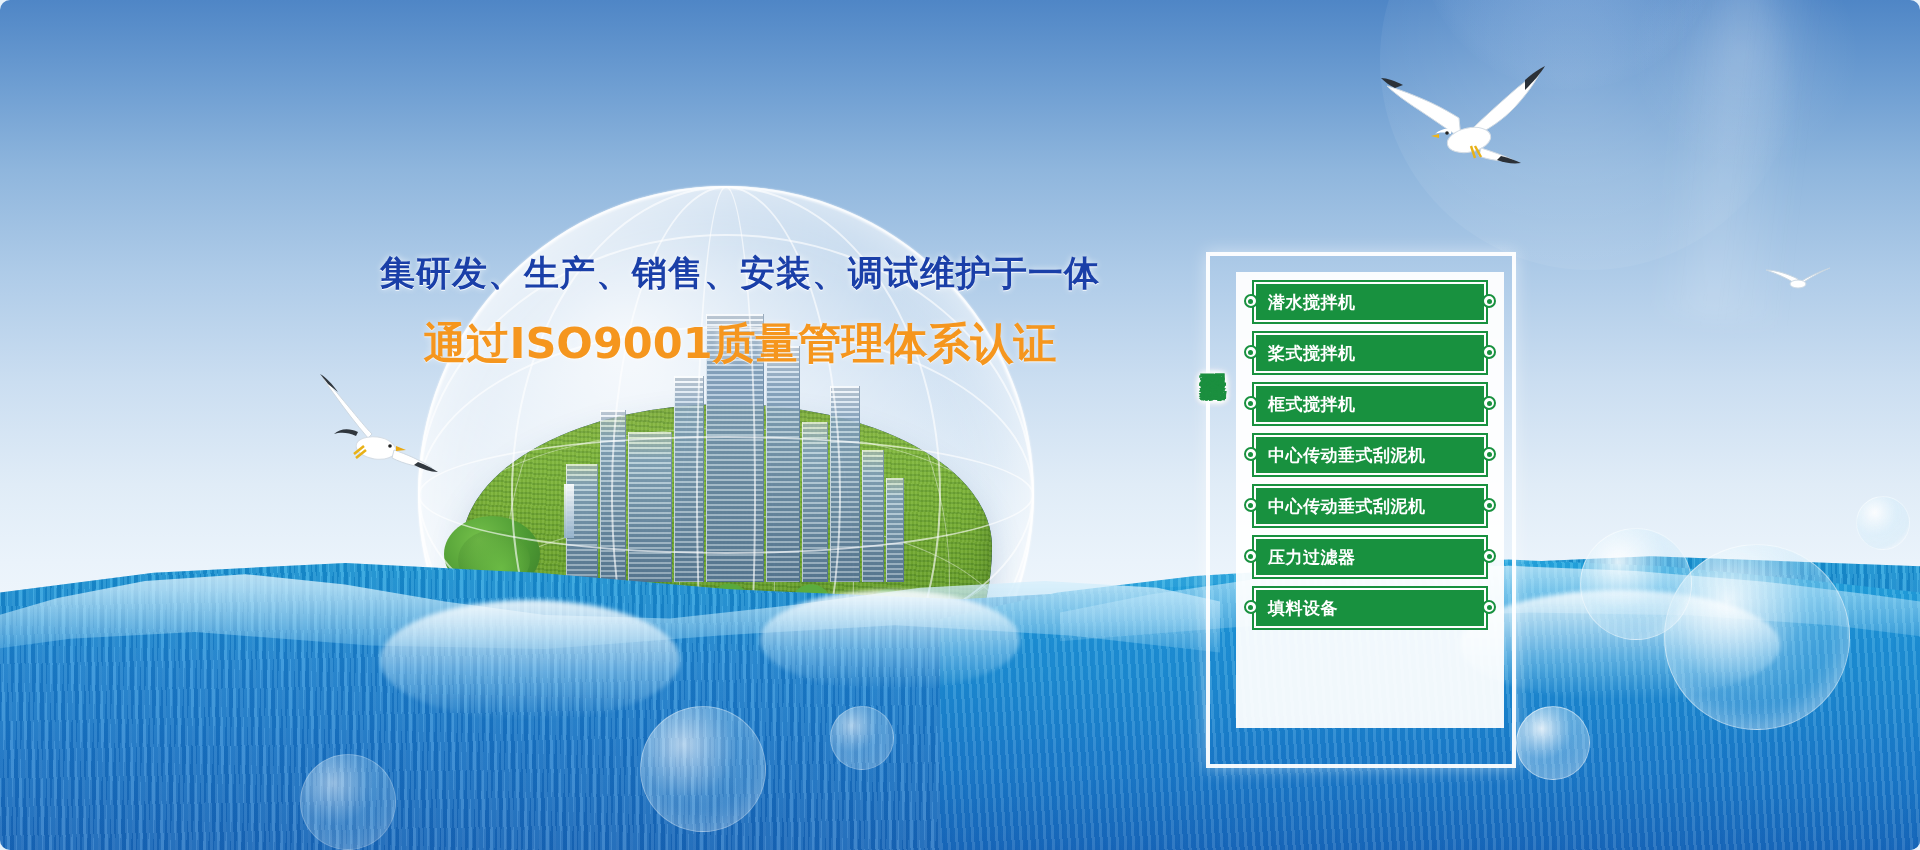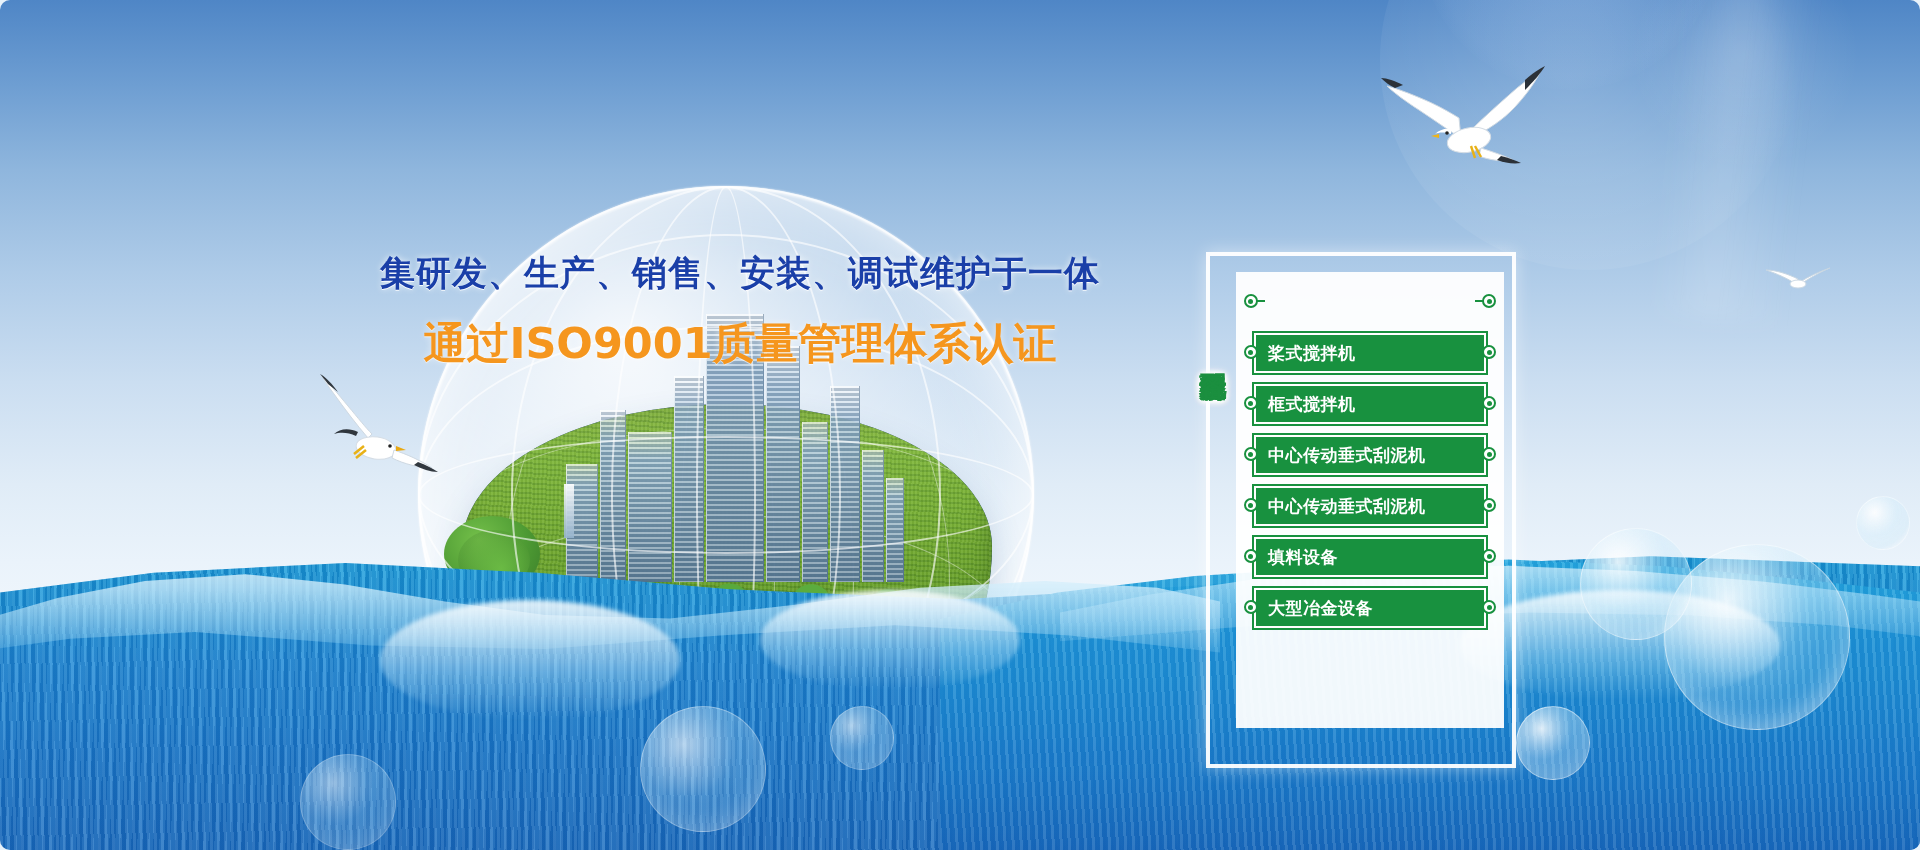--- a/index.html
+++ b/index.html
@@ -445,20 +445,23 @@
     <div id="line1">集研发、生产、销售、安装、调试维护于一体</div>
     <div id="line2">通过ISO9001质量管理体系认证</div>
   </div>
 
   <div id="panel">
     <div id="vert-title">污水处理配套设备</div>
     <div id="panel-inner">
         <div class="prod-row">
           <div class="knob-tail left"></div>
           <div class="knob-tail right"></div>
+          <div class="prod-item">
+            <span>潜水搅拌机</span>
+          </div>
           <div class="knob left"></div>
           <div class="knob right"></div>
         </div>
         <div class="prod-row">
           <div class="knob-tail left"></div>
           <div class="knob-tail right"></div>
           <div class="prod-item">
             <span>桨式搅拌机</span>
           </div>
           <div class="knob left"></div>
@@ -488,30 +491,30 @@
           <div class="prod-item">
             <span>中心传动垂式刮泥机</span>
           </div>
           <div class="knob left"></div>
           <div class="knob right"></div>
         </div>
         <div class="prod-row">
           <div class="knob-tail left"></div>
           <div class="knob-tail right"></div>
           <div class="prod-item">
+            <span>压力过滤器</span>
+          </div>
+          <div class="knob left"></div>
+          <div class="knob right"></div>
+        </div>
+        <div class="prod-row">
+          <div class="knob-tail left"></div>
+          <div class="knob-tail right"></div>
+          <div class="prod-item">
             <span>填料设备</span>
           </div>
           <div class="knob left"></div>
           <div class="knob right"></div>
         </div>
-        <div class="prod-row">
-          <div class="knob-tail left"></div>
-          <div class="knob-tail right"></div>
-          <div class="prod-item">
-            <span>大型冶金设备</span>
-          </div>
-          <div class="knob left"></div>
-          <div class="knob right"></div>
-        </div>
       </div>
   </div>
 
 </div>
 
 </body></html>

